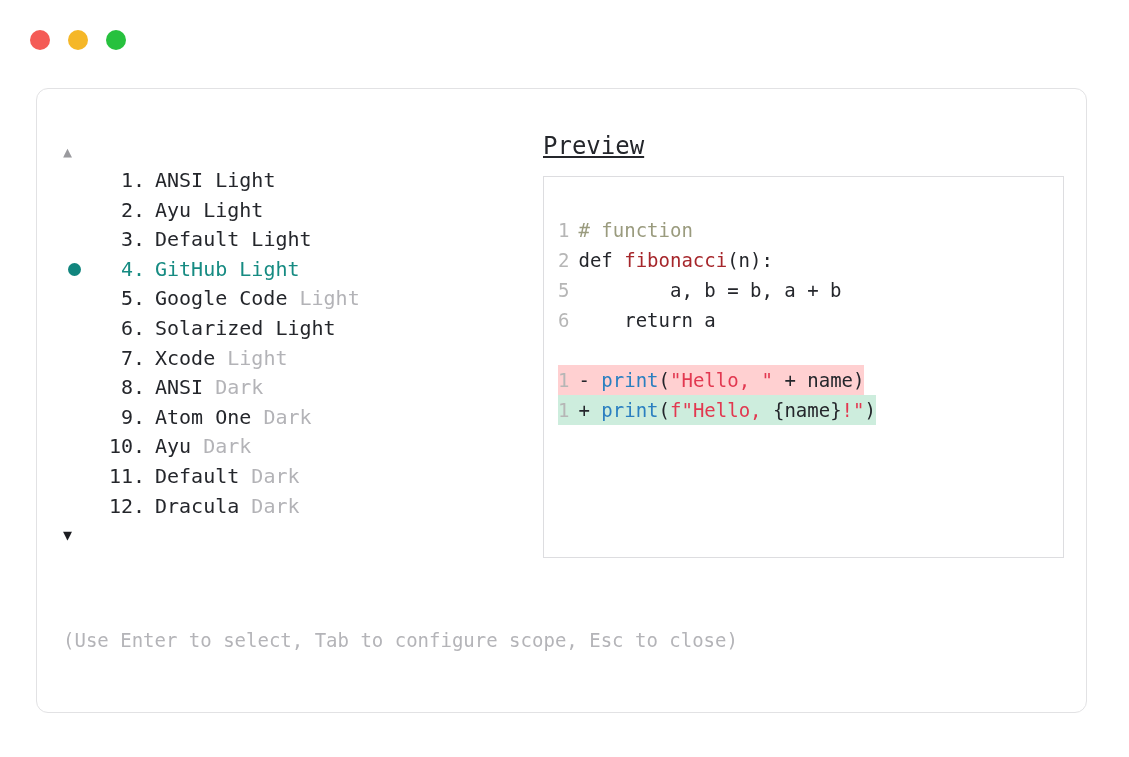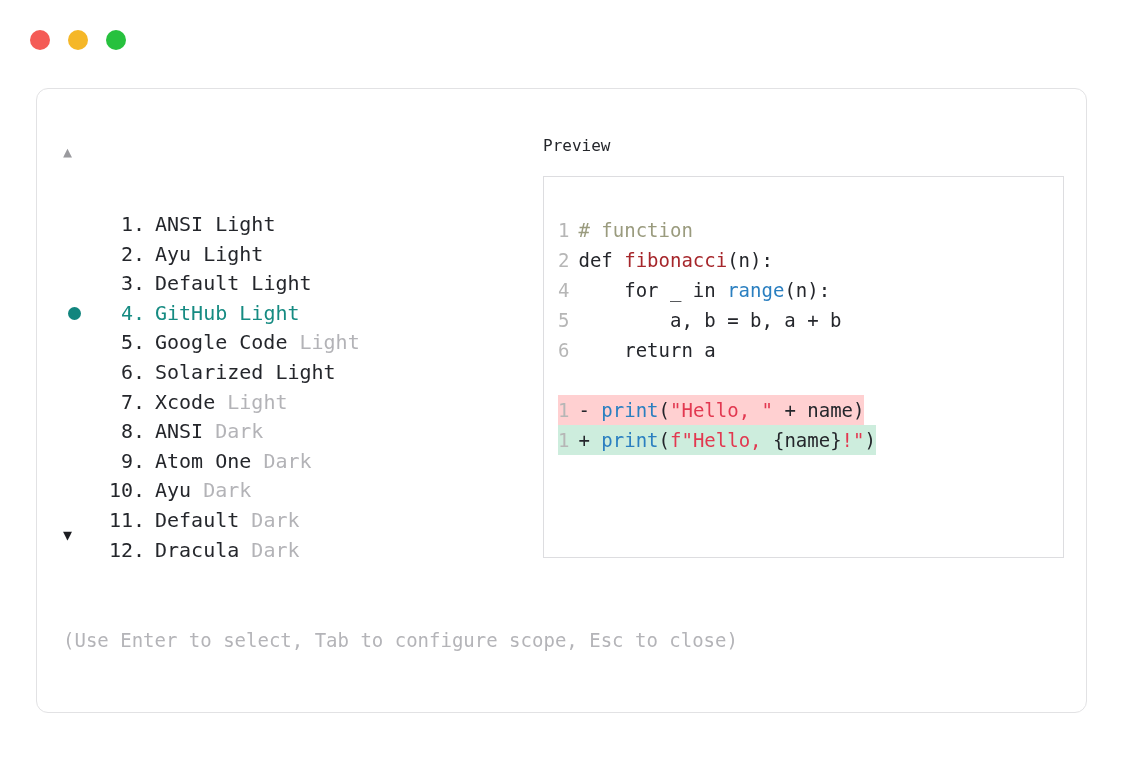--- a/index.html
+++ b/index.html
@@ -109,40 +109,41 @@
     display: inline-block;
     width: 46px;
     flex: 0 0 46px;
     text-align: right;
     color: #24262b;
   }
   .idx-dot {
     color: #24262b;
     padding-right: 10px;
   }
-  .tname { color: #24262b; margin-top: 44px; }
+  .tname { color: #24262b; }
   .tsuffix { color: #24262b; }
   .tsuffix.muted { color: #b3b3b7; }
   .theme-item.selected .idx,
   .theme-item.selected .idx-dot,
   .theme-item.selected .tname,
   .theme-item.selected .tsuffix { color: #168b82; }
 
   
   .right-pane {
     position: absolute;
     left: 506px;
     top: 44px;
     width: 530px;
   }
   .pane-title {
-    font-size: 16px;
+    font-size: 24px;
     color: #24262b;
     line-height: 26px;
     white-space: pre;
+    text-decoration: underline;
   }
   .preview-box {
     margin-top: 17px;
     width: 521px;
     height: 382px;
     box-sizing: border-box;
     border: 1px solid #dddde0;
     background: #ffffff;
     padding: 38px 0 5px 14px;
   }
@@ -214,21 +215,20 @@
 
       <div class="scroll-arrow down">▼</div>
     </div>
 
     <div class="right-pane">
       <div class="pane-title">Preview</div>
       <div class="preview-box">
         <div id="code-body">
             <div class="code-line"><span class="ln">1</span><span class="tok-comment"># function</span></div>
             <div class="code-line"><span class="ln">2</span><span class="tok-plain">def </span><span class="tok-fn">fibonacci</span><span class="tok-plain">(n):</span></div>
-            <div class="code-line"><span class="ln">4</span><span class="tok-plain">    for _ in </span><span class="tok-builtin">range</span><span class="tok-plain">(n):</span></div>
             <div class="code-line"><span class="ln">5</span><span class="tok-plain">        a, b = b, a + b</span></div>
             <div class="code-line"><span class="ln">6</span><span class="tok-plain">    return a</span></div>
           </div>
         <div class="diff-block" id="diff-body">
             <div class="code-line diff-del"><span class="ln">1</span><span class="diff-sign">- </span><span class="tok-builtin">print</span><span class="tok-plain">(</span><span class="tok-str">"Hello, "</span><span class="tok-plain"> + name)</span></div>
             <div class="code-line diff-add"><span class="ln">1</span><span class="diff-sign">+ </span><span class="tok-builtin">print</span><span class="tok-plain">(</span><span class="tok-str">f"Hello, </span><span class="tok-plain">{name}</span><span class="tok-str">!"</span><span class="tok-plain">)</span></div>
           </div>
       </div>
     </div>
 

